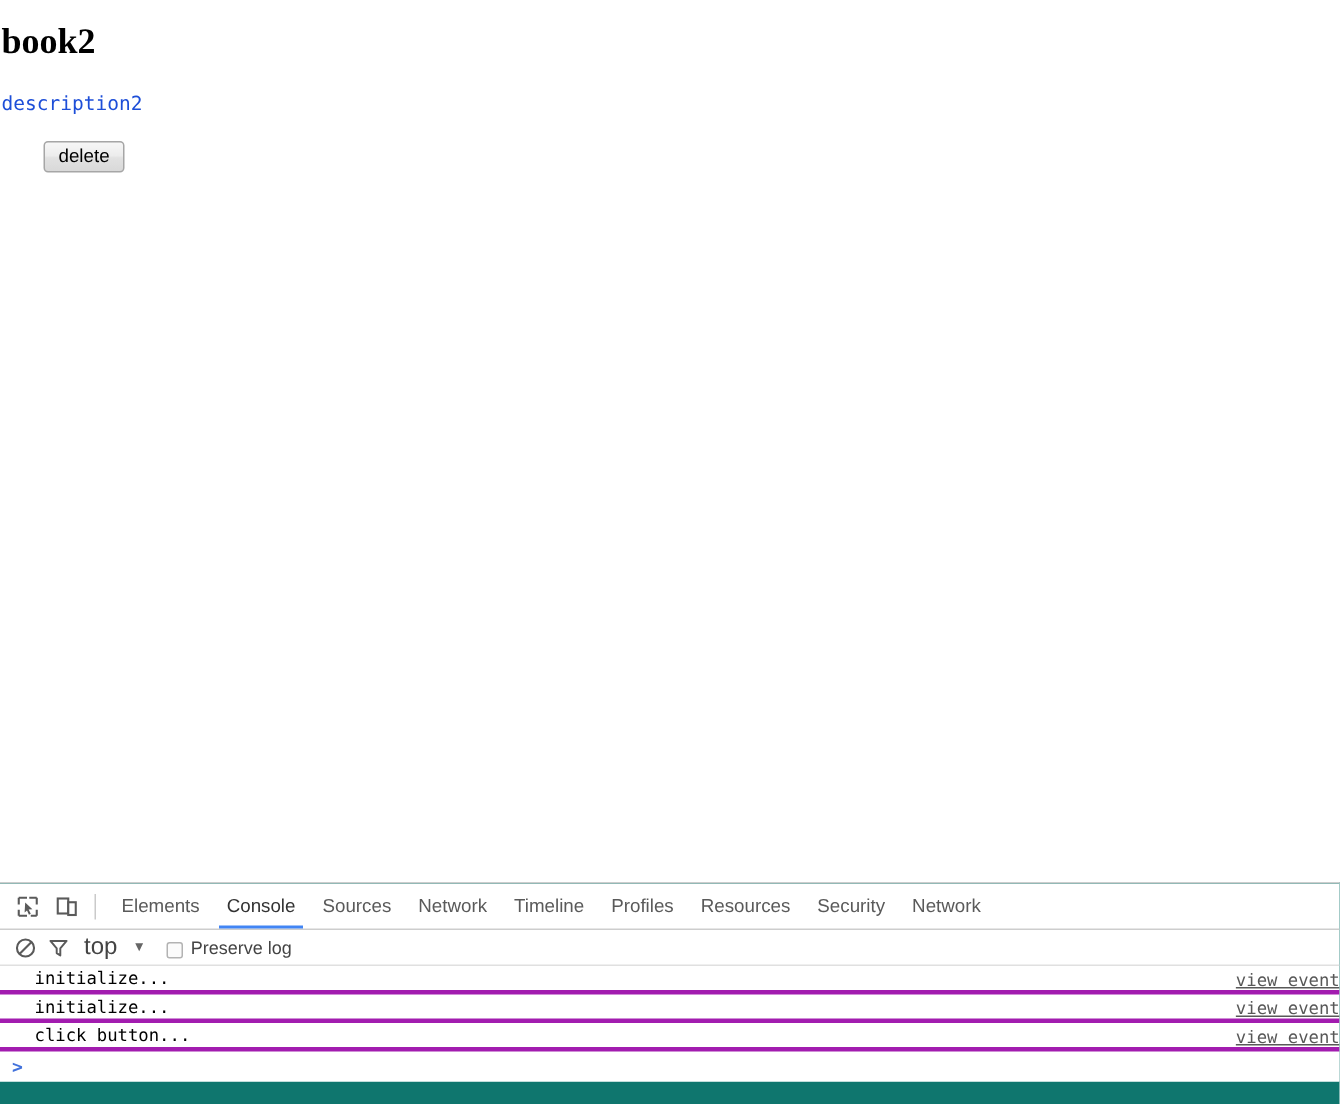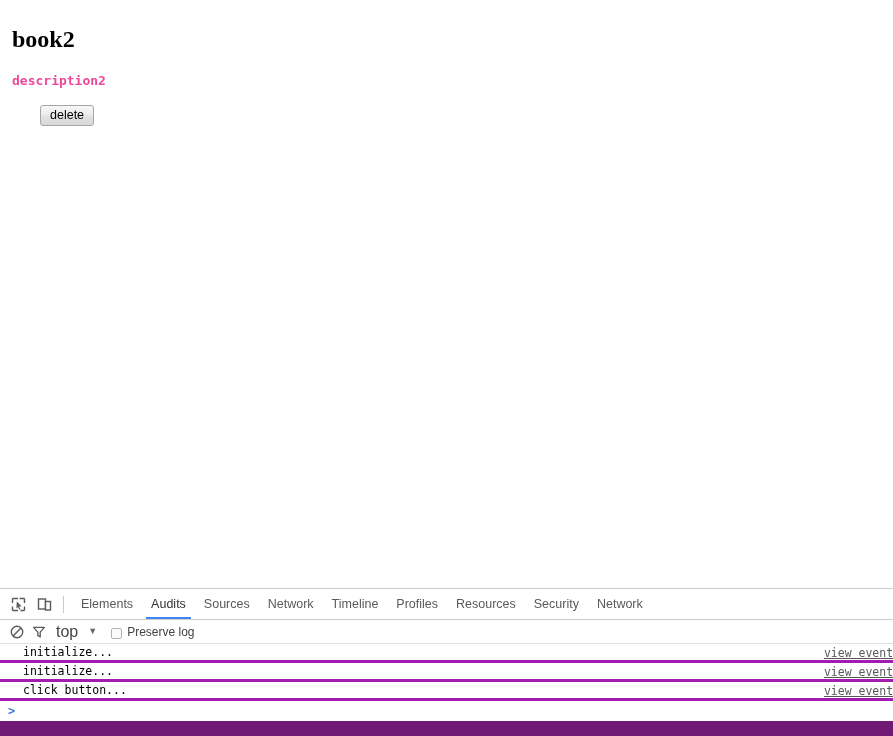--- a/index.html
+++ b/index.html
@@ -19,38 +19,37 @@
 
   
   #page-viewport {
     position: absolute;
     left: 0;
     top: 0;
     width: 893px;
     height: 588px;
     background: #ffffff;
     box-sizing: border-box;
-    padding: 12px;
+    padding: 1px;
     overflow: hidden;
   }
   #book-title {
     font-family: "Liberation Serif", serif;
     font-size: 24px;
     font-weight: bold;
     margin: 14px 0 0 0;
     line-height: 1.1;
     color: #000;
   }
   #book-description {
     font-family: "DejaVu Sans Mono", monospace;
     font-size: 13px;
     margin: 21px 0 0 0;
     line-height: 1.2;
-    color: #ec4899;
-    font-weight: bold;
+    color: #1d4ed8;
   }
   #delete-button {
     margin-top: 16px;
     font-family: "Liberation Sans", sans-serif;
     font-size: 12.5px;
     color: #000;
     padding: 2px 9px 3px 9px;
     border: 1px solid #a6a6a6;
     border-radius: 3px;
     background: linear-gradient(to bottom, #f7f7f7 0%, #ececec 48%, #e2e2e2 52%, #d9d9d9 100%);
@@ -60,21 +59,21 @@
     margin-left: 28px;
   }
 
   
   #devtools {
     position: absolute;
     left: 0;
     top: 588px;
     width: 893px;
     height: 148px;
-    background: #701a75;
+    background: #0f766e;
     border-top: 1px solid #cdcdcd;
     box-sizing: border-box;
     font-family: "Liberation Sans", sans-serif;
     overflow: hidden;
   }
 
   
   #devtools-tabbar {
     height: 31px;
     display: flex;
@@ -257,21 +256,21 @@
     <div class="dt-icon-btn">
       <svg width="15" height="15" viewBox="0 0 15 15">
         <rect x="1.5" y="2" width="7" height="10" stroke="#5a5a5a" stroke-width="1.4" fill="none"></rect>
         <rect x="8.5" y="4.5" width="5" height="8.5" stroke="#5a5a5a" stroke-width="1.4" fill="#ffffff"></rect>
       </svg>
     </div>
 
     <div class="dt-divider"></div>
 
     <div class="dt-tab">Elements</div>
-    <div class="dt-tab active">Audits</div>
+    <div class="dt-tab active">Console</div>
     <div class="dt-tab">Sources</div>
     <div class="dt-tab">Network</div>
     <div class="dt-tab">Timeline</div>
     <div class="dt-tab">Profiles</div>
     <div class="dt-tab">Resources</div>
     <div class="dt-tab">Security</div>
     <div class="dt-tab">Network</div>
   </div>
 
   <div id="devtools-optionsbar">

